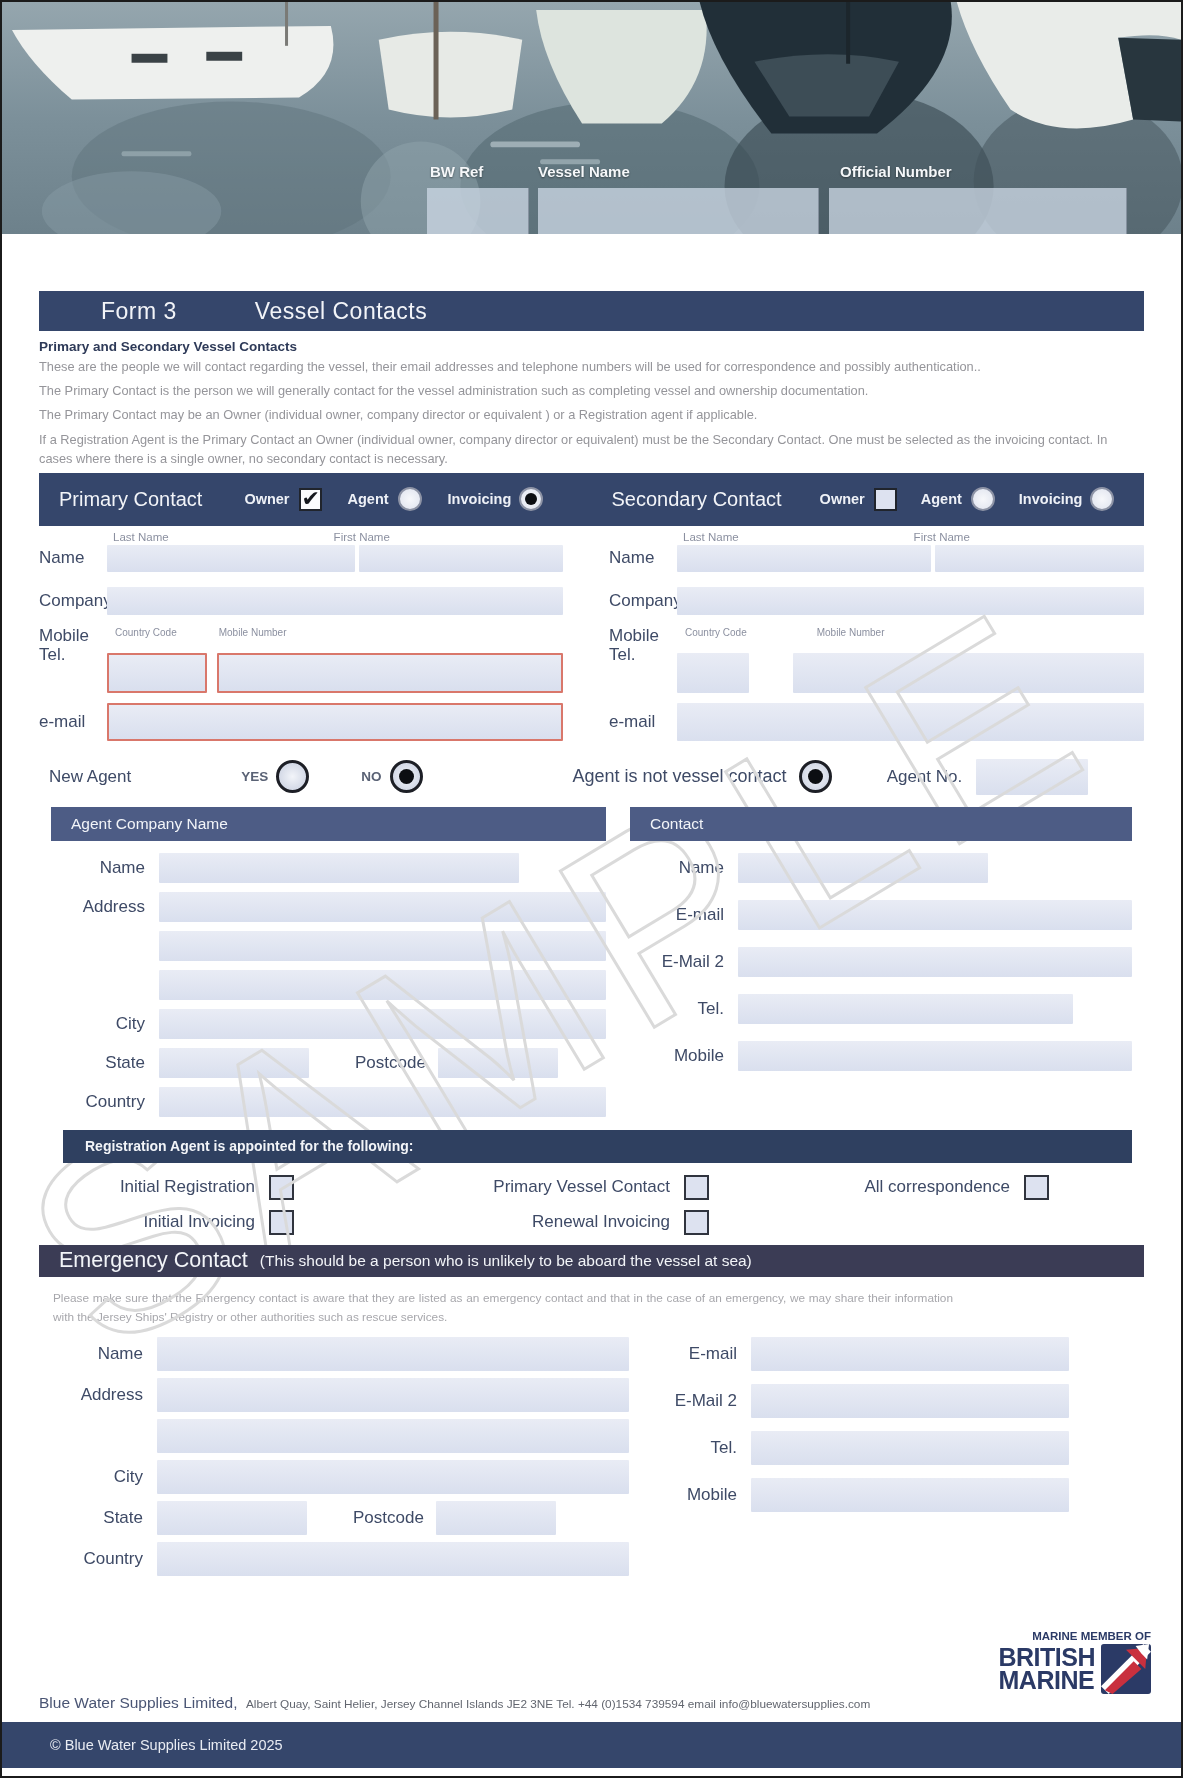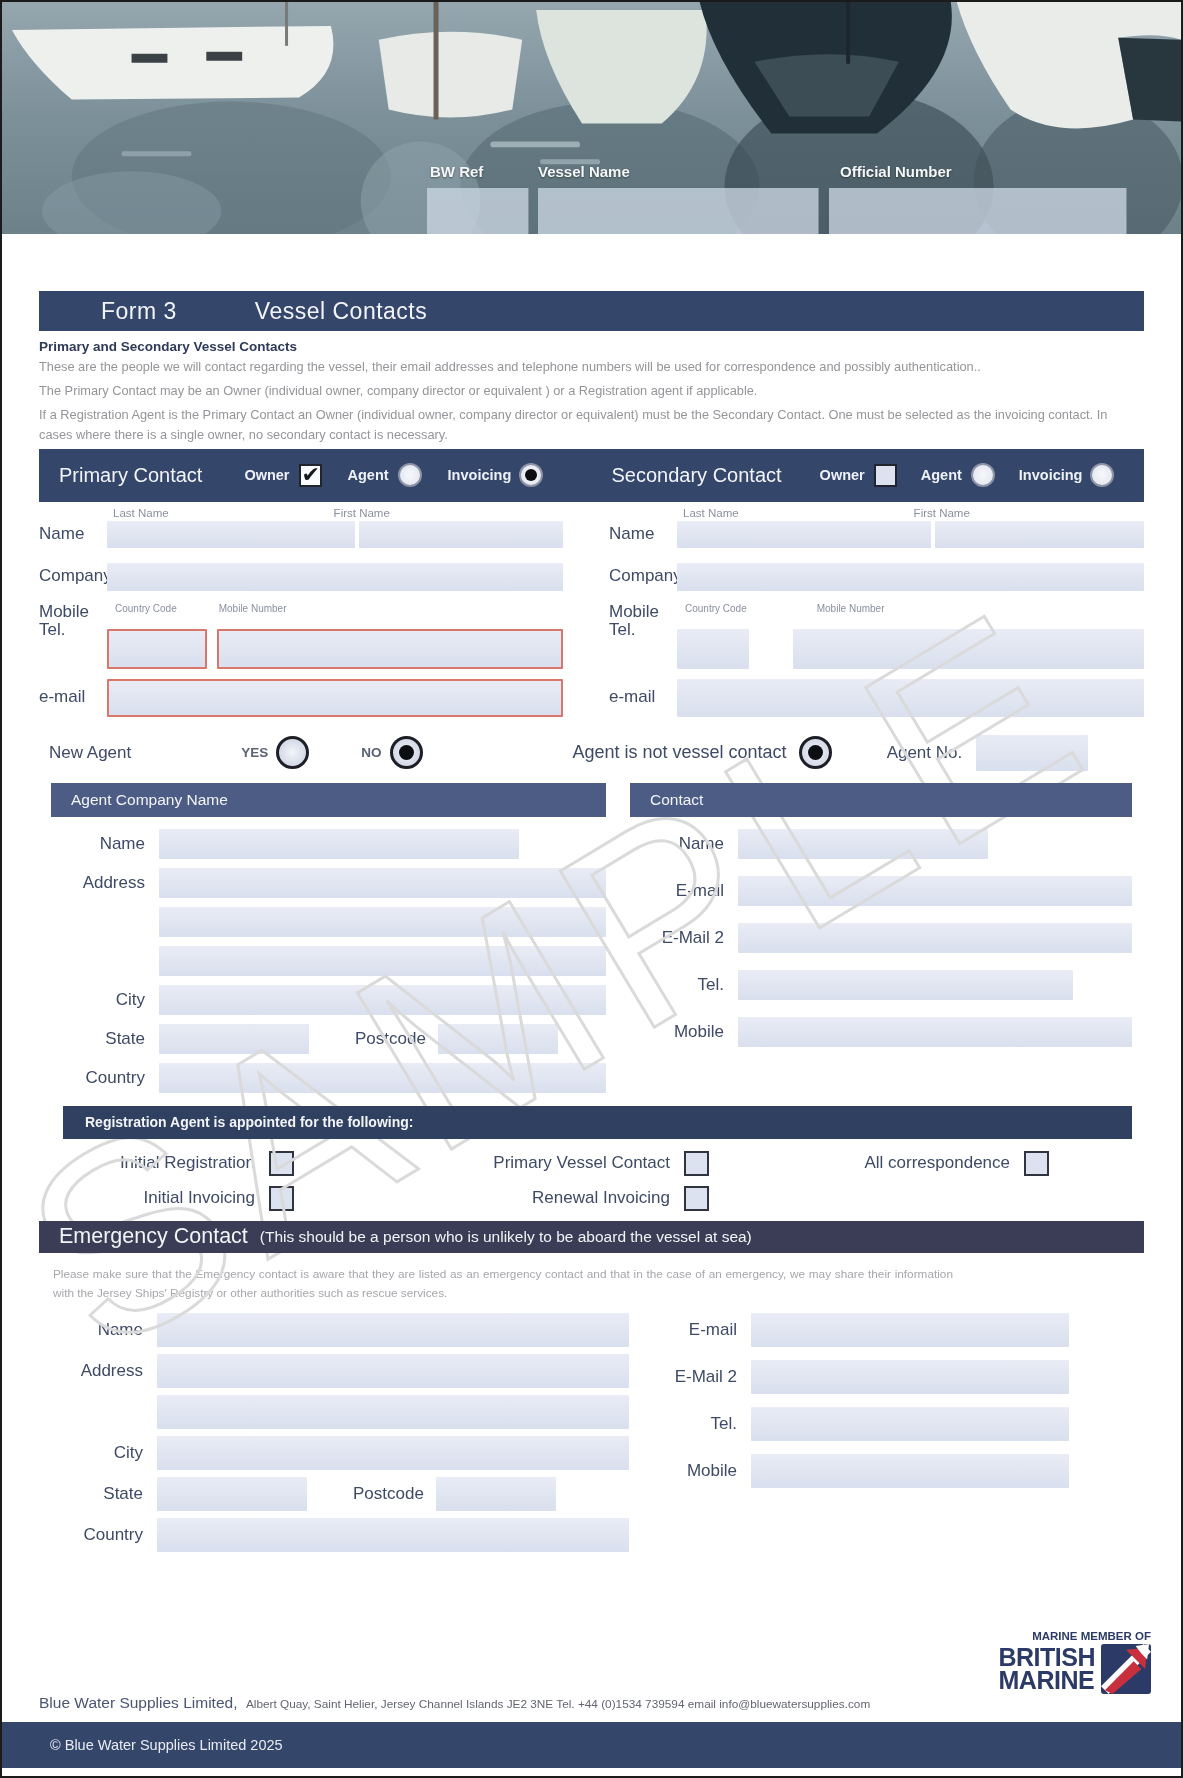--- a/index.html
+++ b/index.html
@@ -175,20 +175,21 @@
   <div class="content">
 
     <div class="bar navybar title-bar">
       <span class="title-formno">Form 3</span>
       <span class="title-text">Vessel Contacts</span>
     </div>
 
     <div class="intro">
       <h3>Primary and Secondary Vessel Contacts</h3>
       <p>These are the people we will contact regarding the vessel, their email addresses and telephone numbers will be used for correspondence and possibly authentication..</p>
+      <p>The Primary Contact is the person we will generally contact for the vessel administration such as completing vessel and ownership documentation.</p>
       <p>The Primary Contact may be an Owner (individual owner, company director or equivalent ) or a Registration agent if applicable.</p>
       <p>If a Registration Agent is the Primary Contact an Owner (individual owner, company director or equivalent) must be the Secondary Contact. One must be selected as the invoicing contact. In cases where there is a single owner, no secondary contact is necessary.</p>
     </div>
 
     <div class="bar navybar contact-bar">
       <div class="half">
         <span class="ct-title">Primary Contact</span>
         <span class="ct-opt" style="margin-left:42px;">Owner</span>
         <span class="cb on" style="margin-left:9px;"></span>
         <span class="ct-opt" style="margin-left:26px;">Agent</span>

